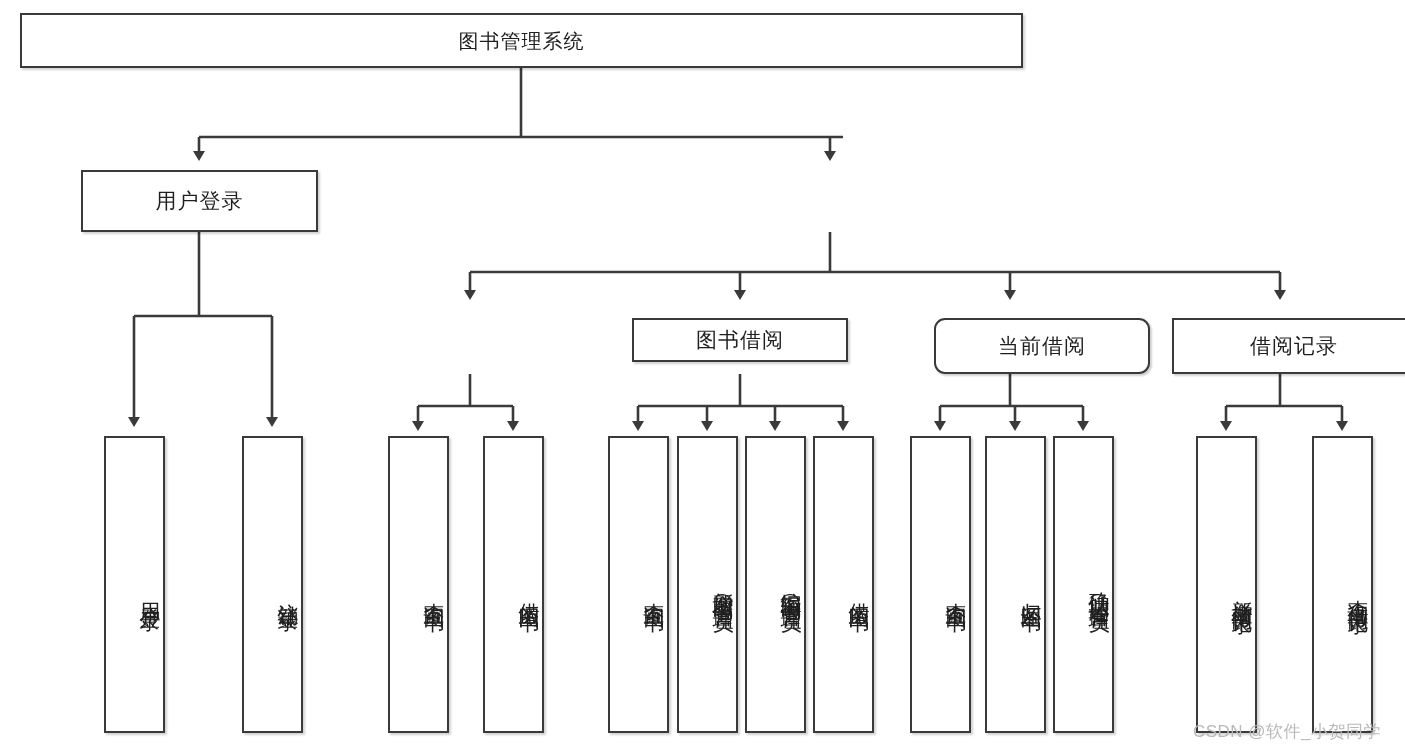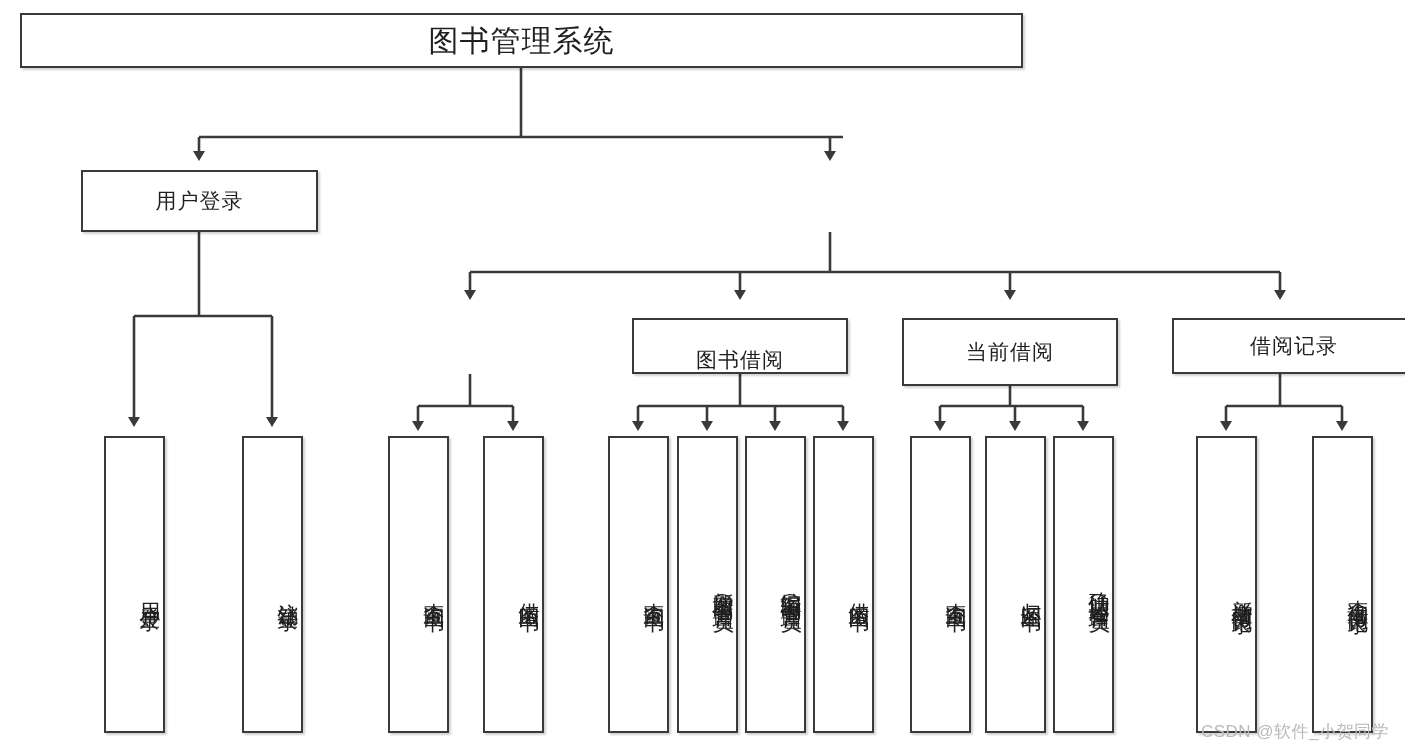--- a/index.html
+++ b/index.html
@@ -52,24 +52,24 @@
     justify-content: center;
     padding-top: 14px;
   }
   .node.vert.tall-text {
     padding-top: 8px;
   }
   .node .label {
     display: block;
     white-space: pre-line;
   }
-  .node.root { font-size: 30px; }
+  .node.root { font-size: 20px; }
   #watermark {
     position: absolute;
-    right: 16px;
+    right: 24px;
     bottom: 4px;
     font-size: 17px;
     color: #b9b9b9;
     letter-spacing: 0.5px;
     white-space: nowrap;
     user-select: none;
   }
 </style>
 </head>
 <body>
@@ -127,24 +127,24 @@
   </svg>
 
   <div class="node horiz root" style="left:20px; top:13px; width:1003px; height:55px;">
     <span class="label">图书管理系统</span>
   </div>
 
   <div class="node horiz" style="left:81px; top:170px; width:237px; height:62px;">
     <span class="label">用户登录</span>
   </div>
 
-  <div class="node horiz" style="left:632px; top:318px; width:216px; height:56px;align-items:flex-end;">
+  <div class="node horiz" style="left:632px; top:318px; width:216px; height:44px;">
     <span class="label">图书借阅</span>
   </div>
-  <div class="node horiz" style="left:902px; top:318px; width:216px; height:68px;">
+  <div class="node horiz" style="left:934px; top:318px; width:216px; height:56px;border-radius:11px;">
     <span class="label">当前借阅</span>
   </div>
   <div class="node horiz" style="left:1172px; top:318px; width:244px; height:56px;">
     <span class="label">借阅记录</span>
   </div>
 
   <div class="node vert" style="left:104px; top:436px; width:61px; height:297px;">
     <span class="label">用户登录</span>
   </div>
   <div class="node vert" style="left:242px; top:436px; width:61px; height:297px;">

